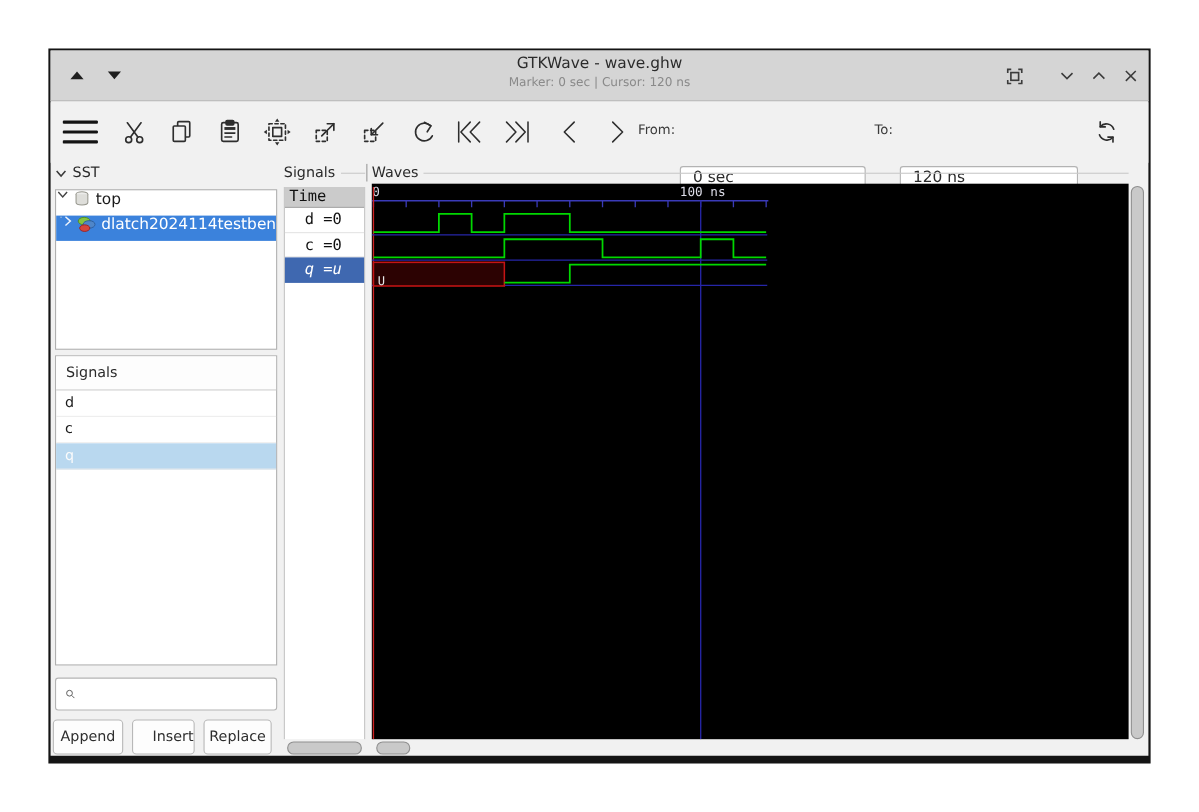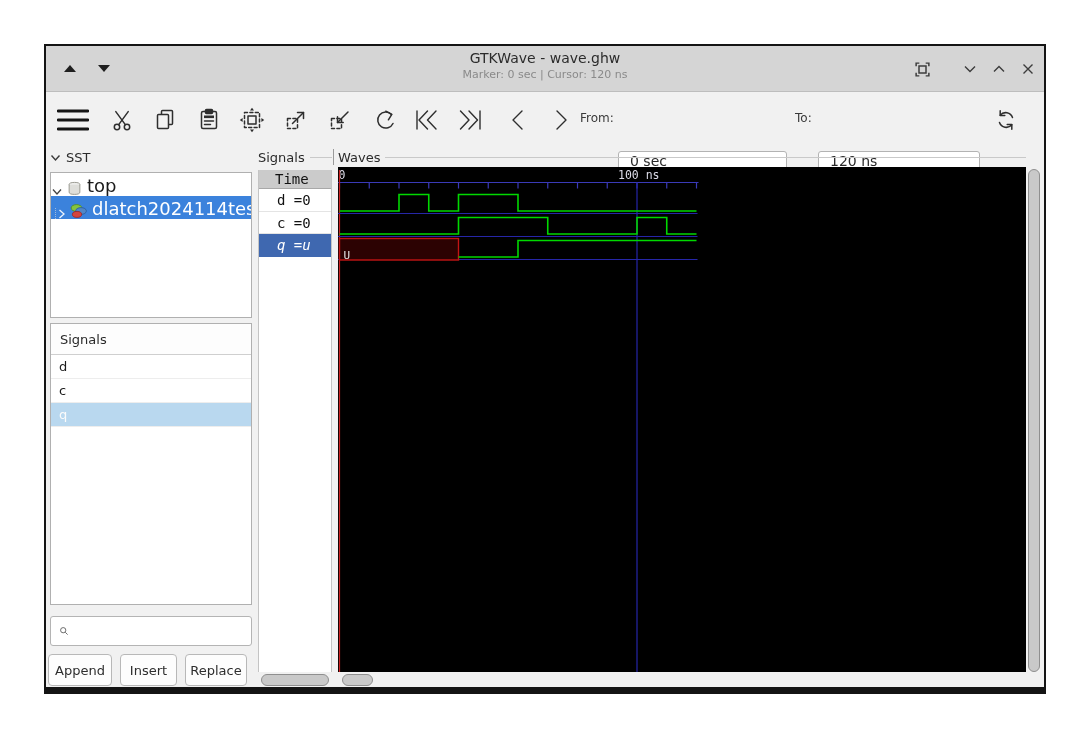--- a/index.html
+++ b/index.html
@@ -30,21 +30,21 @@
   .tb-input { position:absolute; top:10px; height:20px; border:1px solid #b3b3b3; border-radius:3px;
     background:#ffffff; font-size:14px; color:#2a2a2a; padding-left:11px;
     font-family:"DejaVu Sans","Liberation Sans",sans-serif;margin-top:48px; }
 
   
   .frame-label { position:absolute; display:flex; align-items:center; gap:5px;
     font-size:13px; color:#2a2a2a; }
   .frame-label .rule { flex:1; height:1px; background:#c9c9c9; }
   .sst-tree { position:absolute; left:4px; top:126px; width:202px; height:146px;
     background:#ffffff; border:1px solid #b0b0b0; overflow:hidden; }
-  .tree-row { position:relative; height:23px; display:flex; align-items:flex-end; font-size:18px;
+  .tree-row { position:relative; height:23px; display:flex; align-items:flex-start; font-size:14px;
     color:#1a1a1a; white-space:nowrap; overflow:hidden; }
   .tree-row.selected { background:var(--tree-sel,#3b82dc); color:#ffffff; }
   .tree-row .exp { display:inline-flex; width:12px; justify-content:center; }
   .tree-row .tico { display:inline-flex; margin:0 5px 0 4px; }
   .guide { width:10px; height:11px; border-left:1px dotted #9db9dd; border-bottom:1px dotted #9db9dd; margin:-9px 2px 0 4px; }
 
   .sigframe { position:absolute; left:4px; top:277px; width:202px; height:282px;
     background:#ffffff; border:1px solid #b0b0b0; }
   .sigframe .hd { height:31px; line-height:31px; padding-left:9px; font-size:13px; color:#2a2a2a;
     border-bottom:1px solid #cfcfcf; background:#fdfdfd; }
@@ -58,21 +58,21 @@
   .searchbox input { border:none; outline:none; flex:1; height:100%; font-size:13px; background:transparent; padding-left:6px; }
 
   .btnrow { position:absolute; left:2px; top:608px; display:flex; gap:8px; }
   .gtkbtn { height:32px; background:#fdfdfd; border:1px solid #b8b8b8; border-radius:4px;
     font-size:13px; color:#2e2e2e; font-family:"DejaVu Sans","Liberation Sans",sans-serif; }
 
   
   .names { position:absolute; left:212px; top:124px; width:74px; height:502px; background:#ffffff;
     border-left:1px solid #c4c4c4; border-right:1px solid #c4c4c4;
     font-family:"DejaVu Sans Mono","Liberation Mono",monospace; font-size:14px; }
-  .time-hd { height:19px; line-height:19px; padding-left:16px; background:#cbcbcb;
+  .time-hd { height:19px; line-height:19px; padding-left:4px; background:#cbcbcb;
     border-bottom:1px solid #a8a8a8; color:#111; }
   .name-row { height:22.5px; line-height:22.5px; padding-left:18px; color:#111;
     border-bottom:1px solid #e4e4e4; white-space:nowrap; }
   .name-row.selected { background:var(--name-sel,#3f68b0); color:#ffffff; border-bottom-color:var(--name-sel,#3f68b0);font-style:italic; }
 
   
   .wavecanvas { position:absolute; left:292px; top:121px; width:688px; height:505px; background:#000000; }
   .vscroll { position:absolute; left:982px; top:123px; width:12px; height:503px;
     background:#c9c9c9; border:1px solid #8f8f8f; border-radius:6px; }
   .hthumb { position:absolute; top:628px; height:12px; background:#c9c9c9; border:1px solid #8f8f8f; border-radius:6px; }
@@ -265,21 +265,21 @@
   <div class="searchbox">
     <svg width="16" height="16" viewBox="0 0 16 16">
       <circle cx="6.7" cy="6.7" r="4.2"></circle>
         <line x1="10" y1="10" x2="13.8" y2="13.8"></line>
     </svg>
     <input value="" style="">
   </div>
 
   <div class="btnrow" id="btn-row">
       <button class="gtkbtn" style="width: 64px;">Append</button>
-      <button class="gtkbtn" style="width: 57px;">Insert</button>
+      <button class="gtkbtn" style="width: 57px; text-align: right;">Insert</button>
       <button class="gtkbtn" style="width: 62px;">Replace</button>
     </div>
 
   <div class="frame-label" style="left:212px; top:104px; width:74px">
     <span>Signals</span>
       <div class="rule"></div>
   </div>
   <div class="names">
     <div class="time-hd">Time</div>
     <div id="name-rows">

